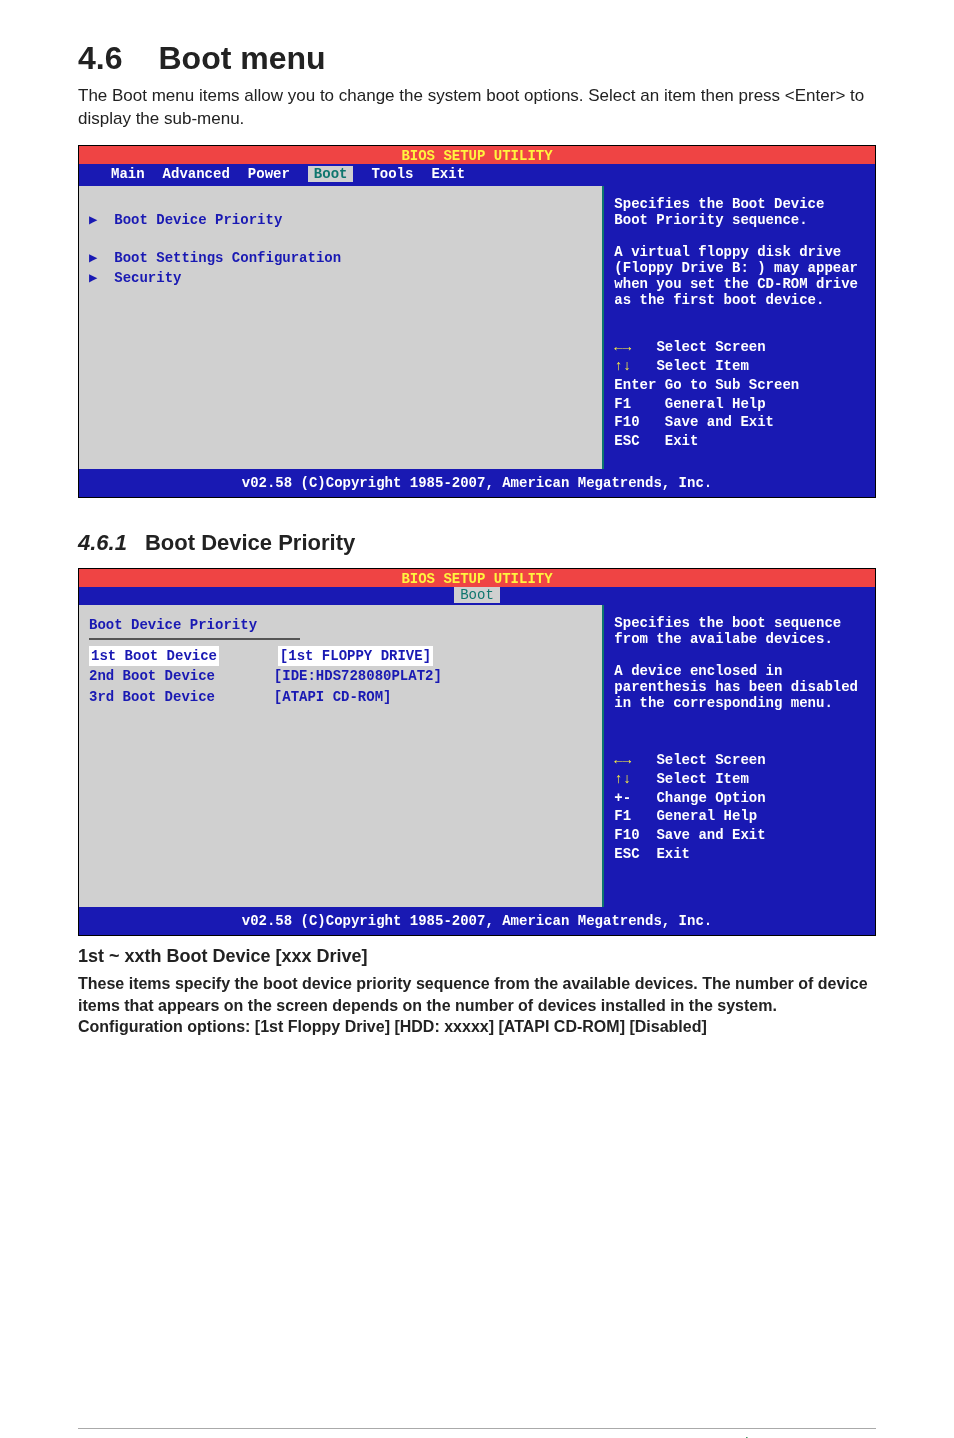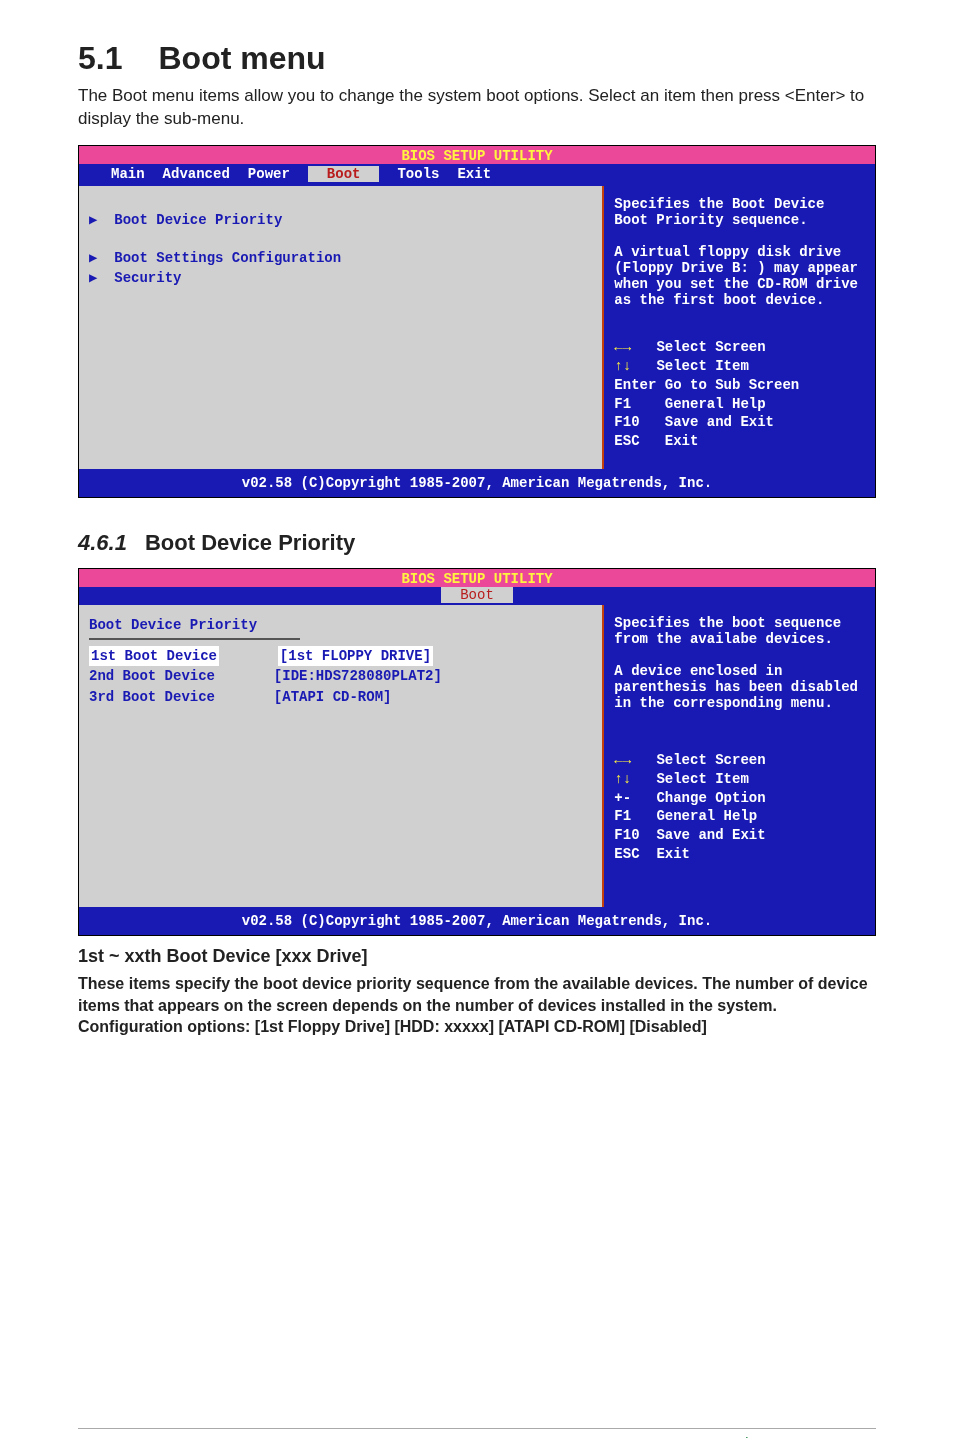--- a/index.html
+++ b/index.html
@@ -24,39 +24,39 @@
   }
   .bios-box {
     width: 100%;
     border: 1px solid #000;
     font-family: "Courier New", monospace;
     font-size: 14px;
     background: #1919b3;
     color: #fff;
   }
   .bios-title {
-    background: #ec4899;
+    background: #ef4444;
     color: #fff43f;
     text-align: center;
     font-weight: bold;
     padding: 2px 0 0 0;
   }
   .bios-tabs td { padding: 0 8px 2px 8px; font-weight: bold; }
   .tab-active {
     background: #d0d0d0;
-    color: #b91c1c;
-    padding: 0 19px;
+    color: #0f766e;
+    padding: 0 6px;
   }
   .bios-body-row { vertical-align: top; }
   .bios-left {
     background: #d0d0d0;
     color: #1919b3;
     padding: 10px 10px;
     vertical-align: top;
-    border-right: 2px solid #c2410c;
+    border-right: 2px solid #0f766e;
     width: 66%;
     font-weight: bold;
   }
   .bios-right {
     background: #1919b3;
     color: #fff;
     padding: 10px 10px;
     vertical-align: top;
     width: 34%;
     font-weight: bold;
@@ -98,21 +98,21 @@
     display: flex;
     justify-content: space-between;
   }
   .sel-line { background: #fff; color: #1919b3; padding: 0 2px; display: inline-block; }
   .arrow-glyph { color: #fff43f; }
 </style>
 </head>
 <body>
 
 <h1 class="section-heading">
-  <span class="section-num">5.1</span><span>Boot menu</span>
+  <span class="section-num">4.6</span><span>Boot menu</span>
 </h1>
 
 <p class="intro-text">The Boot menu items allow you to change the system boot options. Select an item then press &lt;Enter&gt; to display the sub-menu.</p>
 
 <table class="bios-box" cellspacing="0" cellpadding="0">
   <tbody>
       <tr>
         <td colspan="2" class="bios-title">BIOS SETUP UTILITY</td>
       </tr>
   <tr>

